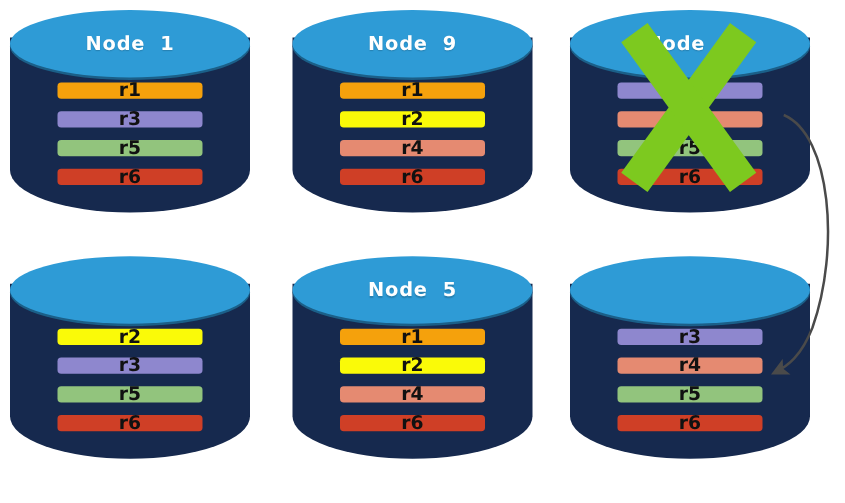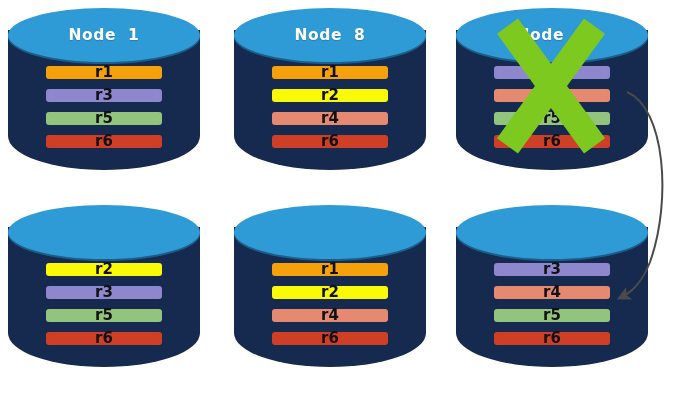--- a/index.html
+++ b/index.html
@@ -122,21 +122,21 @@
       <div class="record" style="background-color: rgb(245, 161, 12);">r1</div>
       <div class="record" style="background-color: rgb(142, 135, 206);">r3</div>
       <div class="record" style="background-color: rgb(146, 196, 125);">r5</div>
       <div class="record" style="background-color: rgb(207, 63, 38);">r6</div>
     </div>
   </div>
 
   <div class="node" style="left:234px; top:8px;">
     <div class="cyl-body"></div>
     <div class="cyl-top"></div>
-    <div class="cyl-title">Node  8</div>
+    <div class="cyl-title">Node  9</div>
     <div class="records">
       <div class="record" style="background-color: rgb(245, 161, 12);">r1</div>
       <div class="record" style="background-color: rgb(250, 250, 8);">r2</div>
       <div class="record" style="background-color: rgb(229, 138, 113);">r4</div>
       <div class="record" style="background-color: rgb(207, 63, 38);">r6</div>
     </div>
   </div>
 
   <div class="node" style="left:456px; top:8px;">
     <div class="cyl-body"></div>
@@ -161,20 +161,21 @@
       <div class="record" style="background-color: rgb(250, 250, 8);">r2</div>
       <div class="record" style="background-color: rgb(142, 135, 206);">r3</div>
       <div class="record" style="background-color: rgb(146, 196, 125);">r5</div>
       <div class="record" style="background-color: rgb(207, 63, 38);">r6</div>
     </div>
   </div>
 
   <div class="node" style="left:234px; top:205px;">
     <div class="cyl-body"></div>
     <div class="cyl-top"></div>
+    <div class="cyl-title">Node  5</div>
     <div class="records">
       <div class="record" style="background-color: rgb(245, 161, 12);">r1</div>
       <div class="record" style="background-color: rgb(250, 250, 8);">r2</div>
       <div class="record" style="background-color: rgb(229, 138, 113);">r4</div>
       <div class="record" style="background-color: rgb(207, 63, 38);">r6</div>
     </div>
   </div>
 
   <div class="node" style="left:456px; top:205px;">
     <div class="cyl-body"></div>

